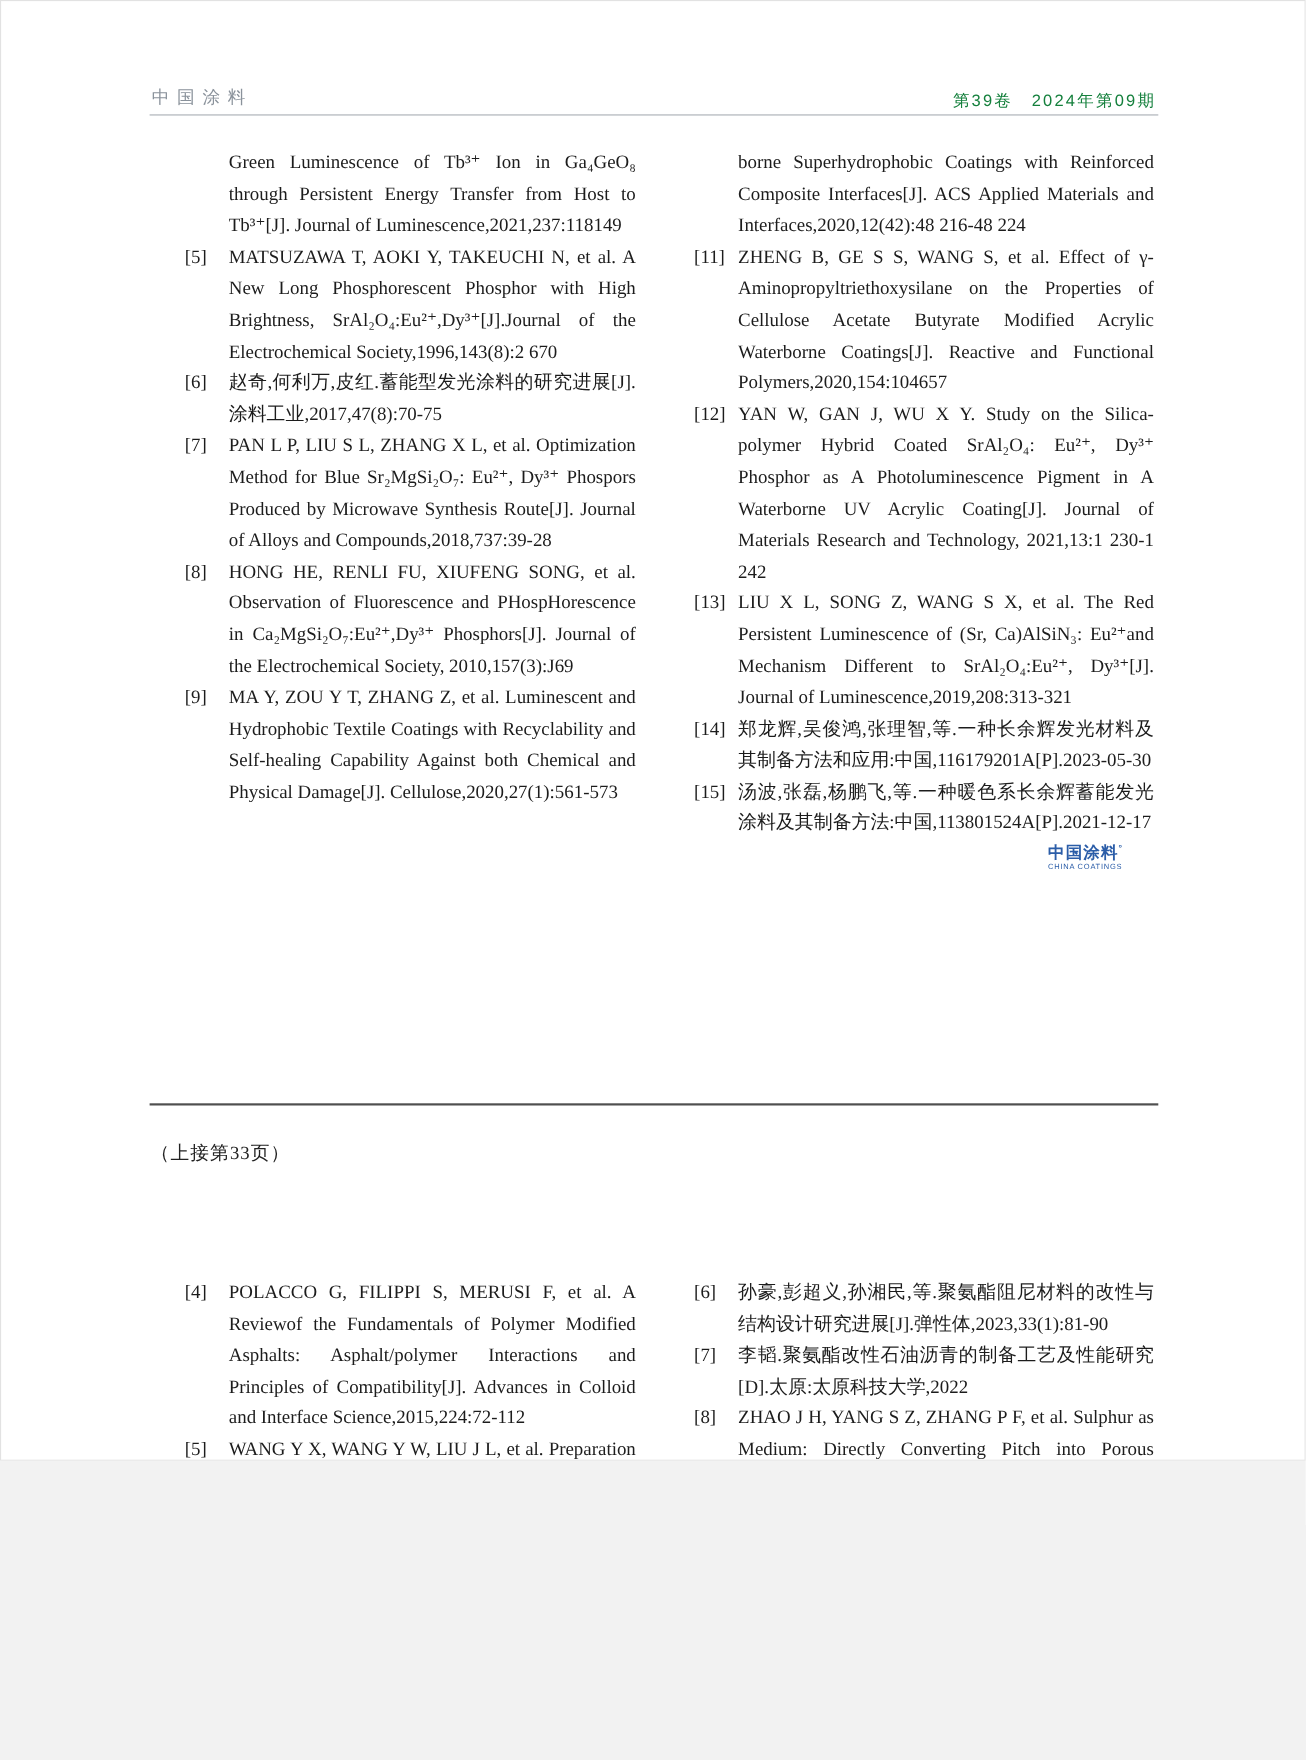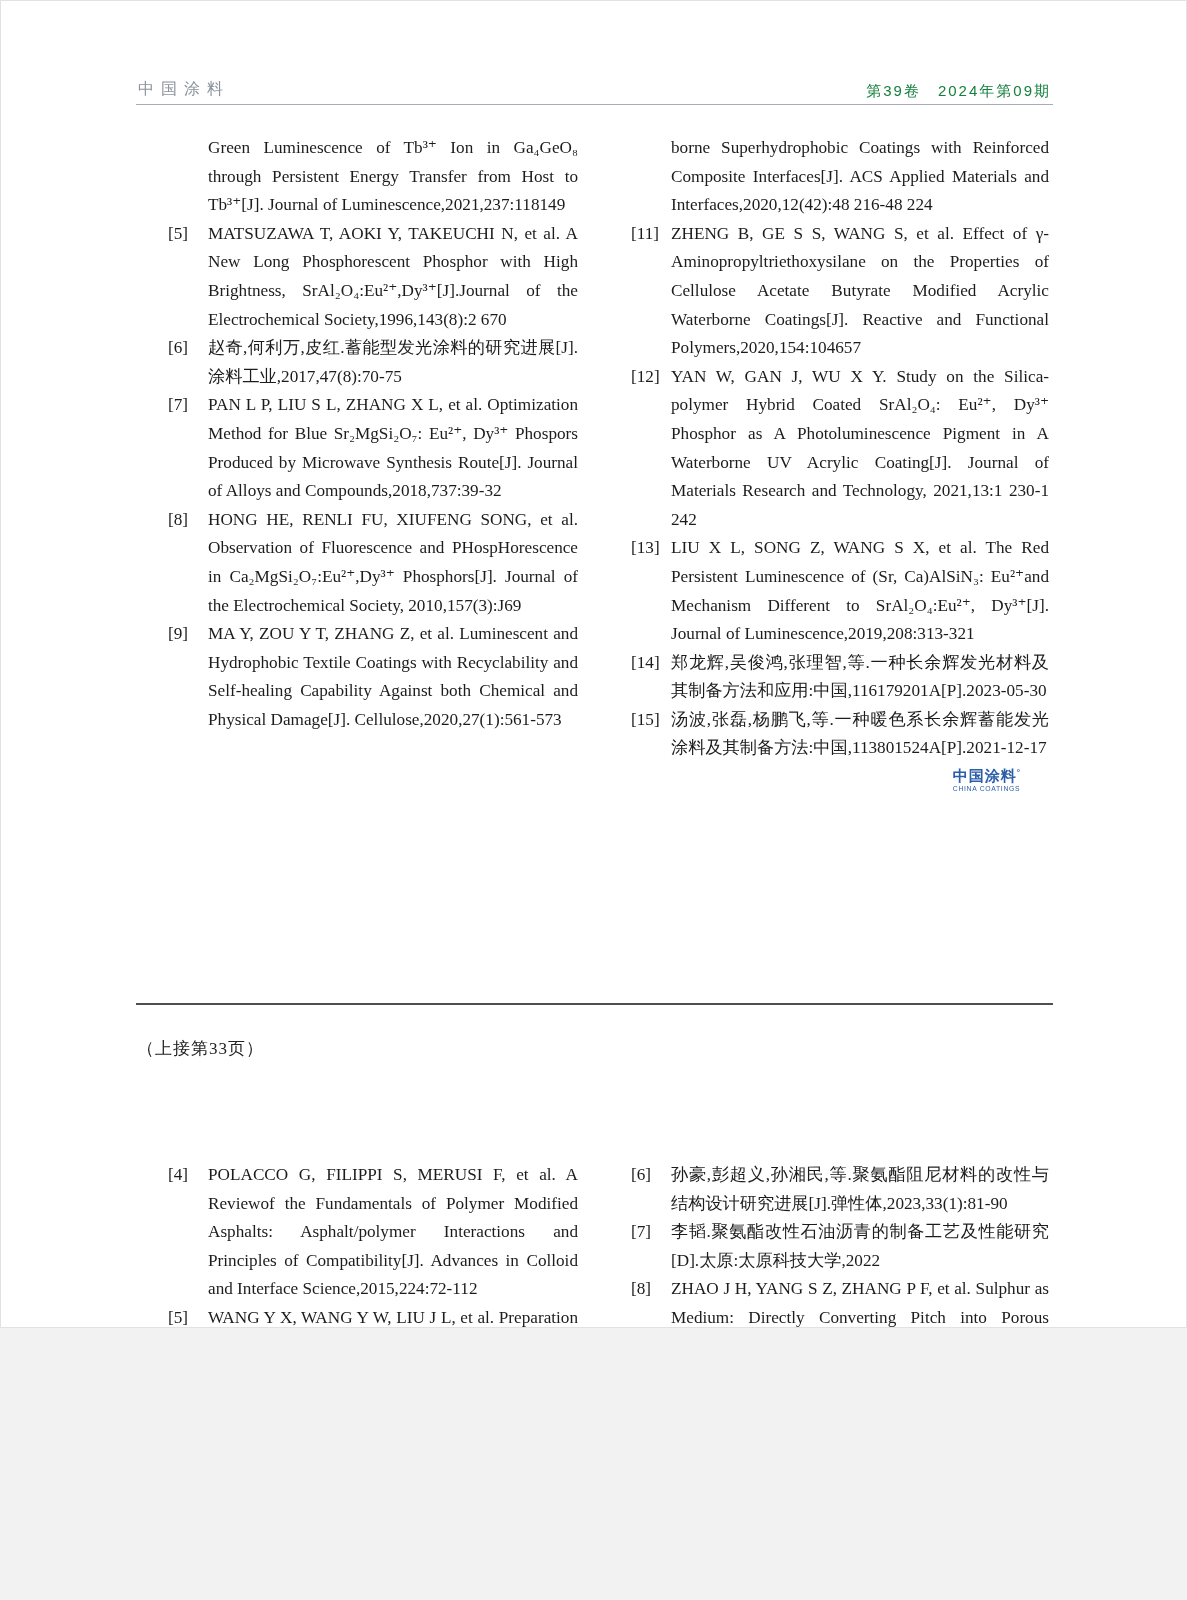--- a/index.html
+++ b/index.html
@@ -101,21 +101,21 @@
       <div class="ref">
         <span class="ref-num">[5]</span>
         <p class="ref-text">MATSUZAWA T, AOKI Y, TAKEUCHI N, et al. A New Long Phosphorescent Phosphor with High Brightness, SrAl₂O₄:Eu²⁺,Dy³⁺[J].Journal of the Electrochemical Society,1996,143(8):2 670</p>
       </div>
       <div class="ref">
         <span class="ref-num">[6]</span>
         <p class="ref-text">赵奇,何利万,皮红.蓄能型发光涂料的研究进展[J].涂料工业,2017,47(8):70-75</p>
       </div>
       <div class="ref">
         <span class="ref-num">[7]</span>
-        <p class="ref-text">PAN L P, LIU S L, ZHANG X L, et al. Optimization Method for Blue Sr₂MgSi₂O₇: Eu²⁺, Dy³⁺ Phospors Produced by Microwave Synthesis Route[J]. Journal of Alloys and Compounds,2018,737:39-32</p>
+        <p class="ref-text">PAN L P, LIU S L, ZHANG X L, et al. Optimization Method for Blue Sr₂MgSi₂O₇: Eu²⁺, Dy³⁺ Phospors Produced by Microwave Synthesis Route[J]. Journal of Alloys and Compounds,2018,737:39-28</p>
       </div>
       <div class="ref">
         <span class="ref-num">[8]</span>
         <p class="ref-text">HONG HE, RENLI FU, XIUFENG SONG, et al. Observation of Fluorescence and PHospHorescence in Ca₂MgSi₂O₇:Eu²⁺,Dy³⁺ Phosphors[J]. Journal of the Electrochemical Society, 2010,157(3):J69</p>
       </div>
       <div class="ref">
         <span class="ref-num">[9]</span>
         <p class="ref-text">MA Y, ZOU Y T, ZHANG Z, et al. Luminescent and Hydrophobic Textile Coatings with Recyclability and Self-healing Capability Against both Chemical and Physical Damage[J]. Cellulose,2020,27(1):561-573</p>
       </div>
     </div>

